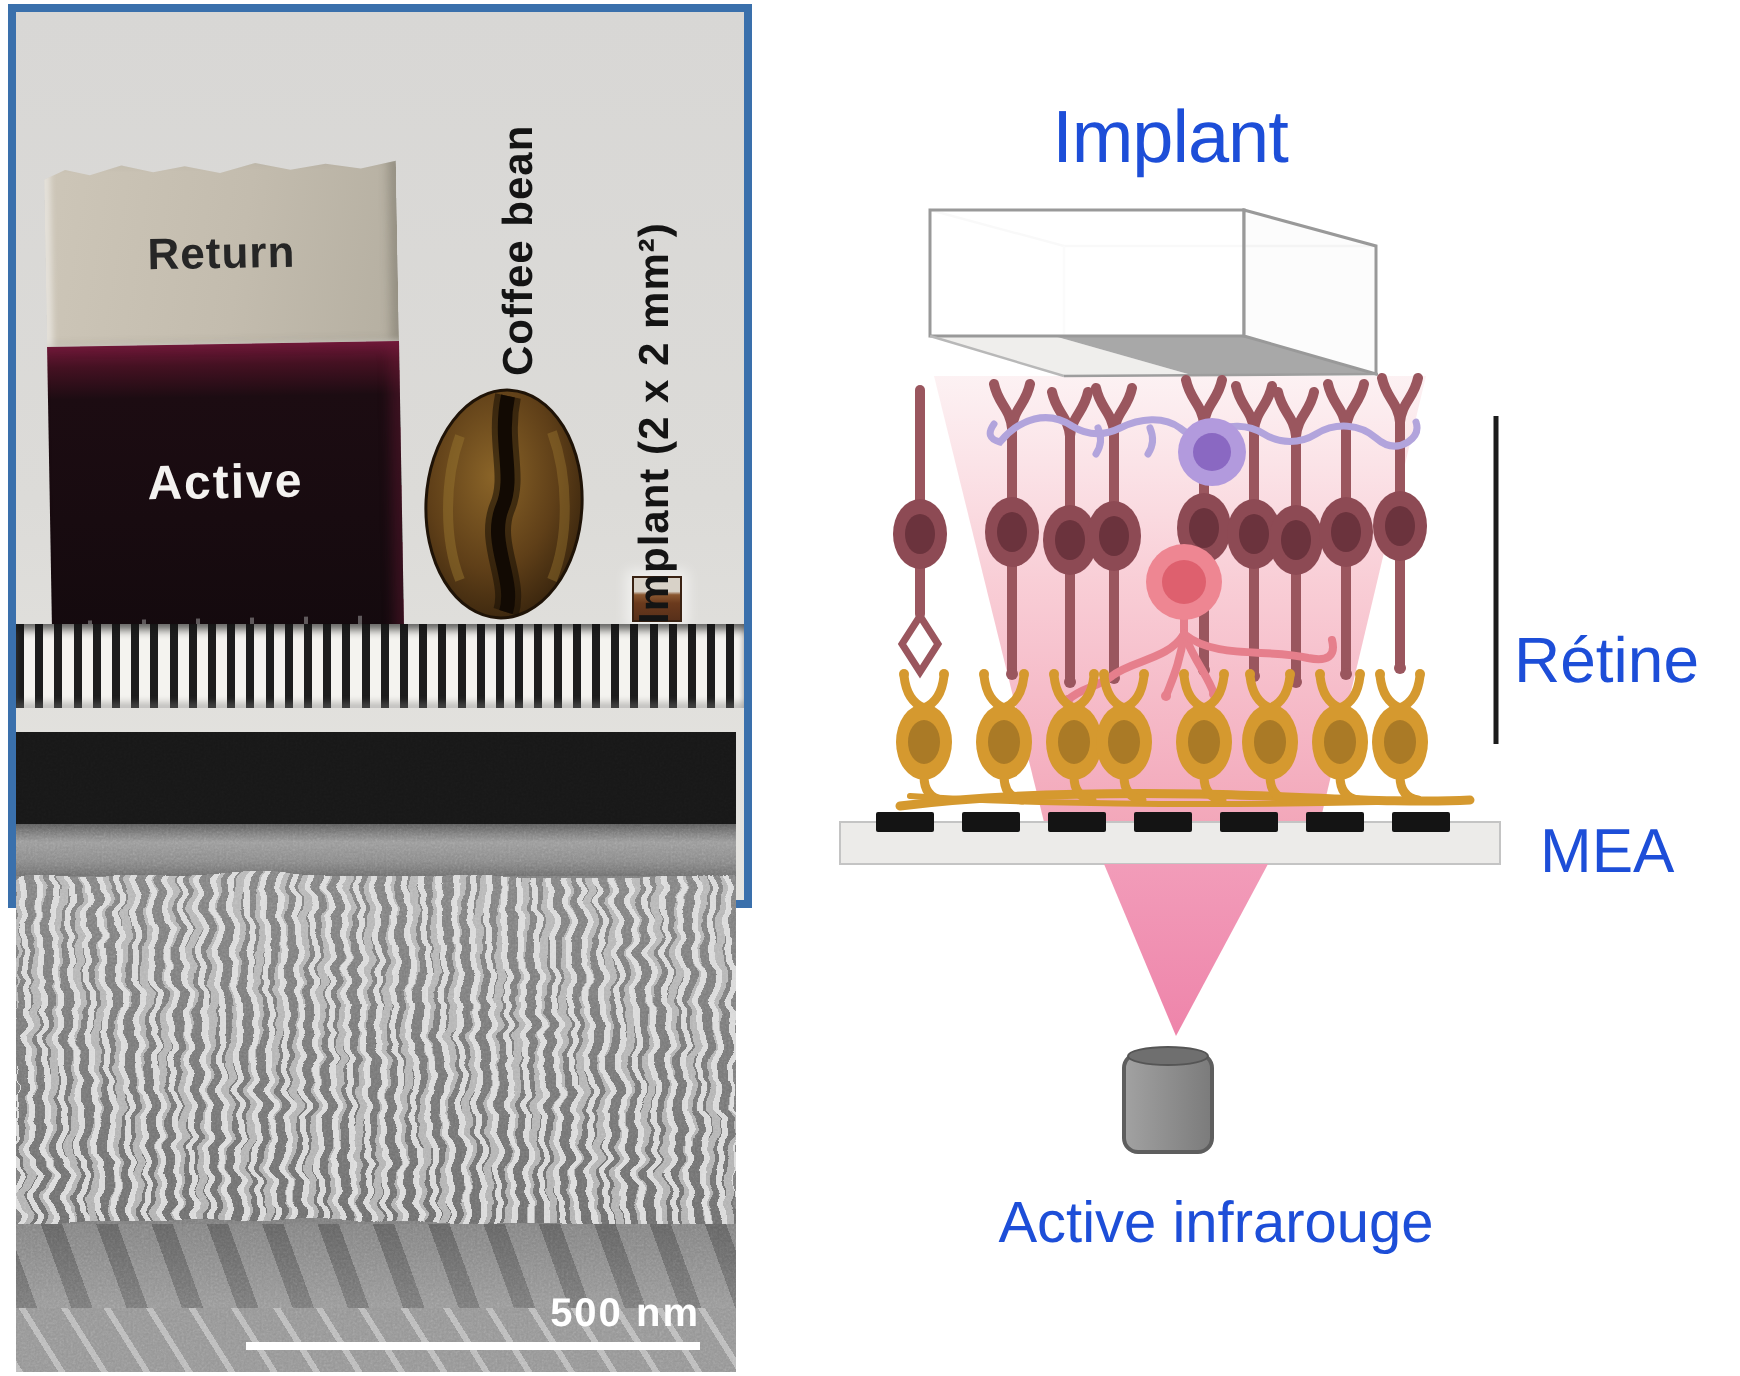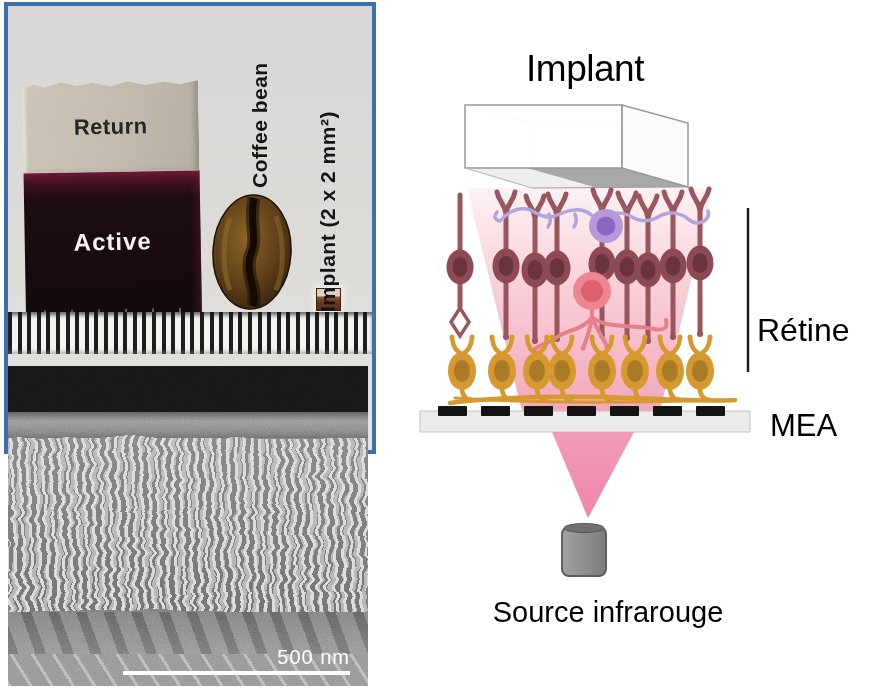--- a/index.html
+++ b/index.html
@@ -52,25 +52,25 @@
     background:
       repeating-linear-gradient(70deg,rgba(0,0,0,.14) 0 10px,rgba(255,255,255,.10) 10px 26px),
       linear-gradient(180deg,#747474,#8d8d8d);}
   .sem-substrate{position:absolute;left:0;top:288px;width:100%;height:32px;
     background:
       repeating-linear-gradient(58deg,rgba(255,255,255,.30) 0 3px,rgba(0,0,0,.06) 3px 18px),
       #9e9e9e;}
   .sem-grain{position:absolute;inset:0;opacity:.34;mix-blend-mode:overlay;pointer-events:none;}
   .sem-scalebar{position:absolute;left:115px;top:305px;width:227px;height:4px;background:#ffffff;}
   .sem-scaletext{position:absolute;left:200px;top:280px;width:142px;text-align:right;
-    color:#ffffff;font-size:20px;font-weight:400;letter-spacing:1px;}
+    color:#ffffff;font-size:20px;font-weight:700;letter-spacing:1px;}
 
   
   .diagram-svg{position:absolute;left:400px;top:0;width:470px;height:688px;}
-  .dlabel{position:absolute;color:#000000;}
+  .dlabel{position:absolute;color:#1d4ed8;}
   .implant-title{left:505px;top:48px;width:160px;text-align:center;font-size:37px;letter-spacing:-.5px;}
   .retine-label{left:757px;top:268px;font-size:32px;margin-top:44px;}
   .mea-label{left:770px;top:408px;font-size:31px;}
   .source-label{left:468px;top:596px;width:280px;text-align:center;font-size:29px;}
 
   
   .prs{stroke:#9a565e;stroke-width:5;fill:none;stroke-linecap:round;}
   .prb{fill:#8d4a54;} .prn{fill:#6b333d;} .prf{fill:#9a565e;}
   .gs{stroke:#d5992f;stroke-width:4.5;fill:none;stroke-linecap:round;}
   .gs2{stroke:#d5992f;stroke-width:3;fill:none;stroke-linecap:round;}
@@ -261,15 +261,15 @@
       <rect x="562" y="527" width="44" height="49" rx="7" fill="url(#cylG)" stroke="#5e5e5e" stroke-width="2"></rect>
       <ellipse cx="584" cy="528" rx="20" ry="4.5" fill="#6f6f6f" stroke="#555555" stroke-width="1"></ellipse>
     </g>
 
     <line x1="748" y1="208" x2="748" y2="372" stroke="#1c1c1c" stroke-width="2.5"></line>
   </svg>
 
   <div class="dlabel implant-title">Implant</div>
   <div class="dlabel retine-label">Rétine</div>
   <div class="dlabel mea-label">MEA</div>
-  <div class="dlabel source-label">Source infrarouge</div>
+  <div class="dlabel source-label">Active infrarouge</div>
 
 </div>
 
 </body></html>

